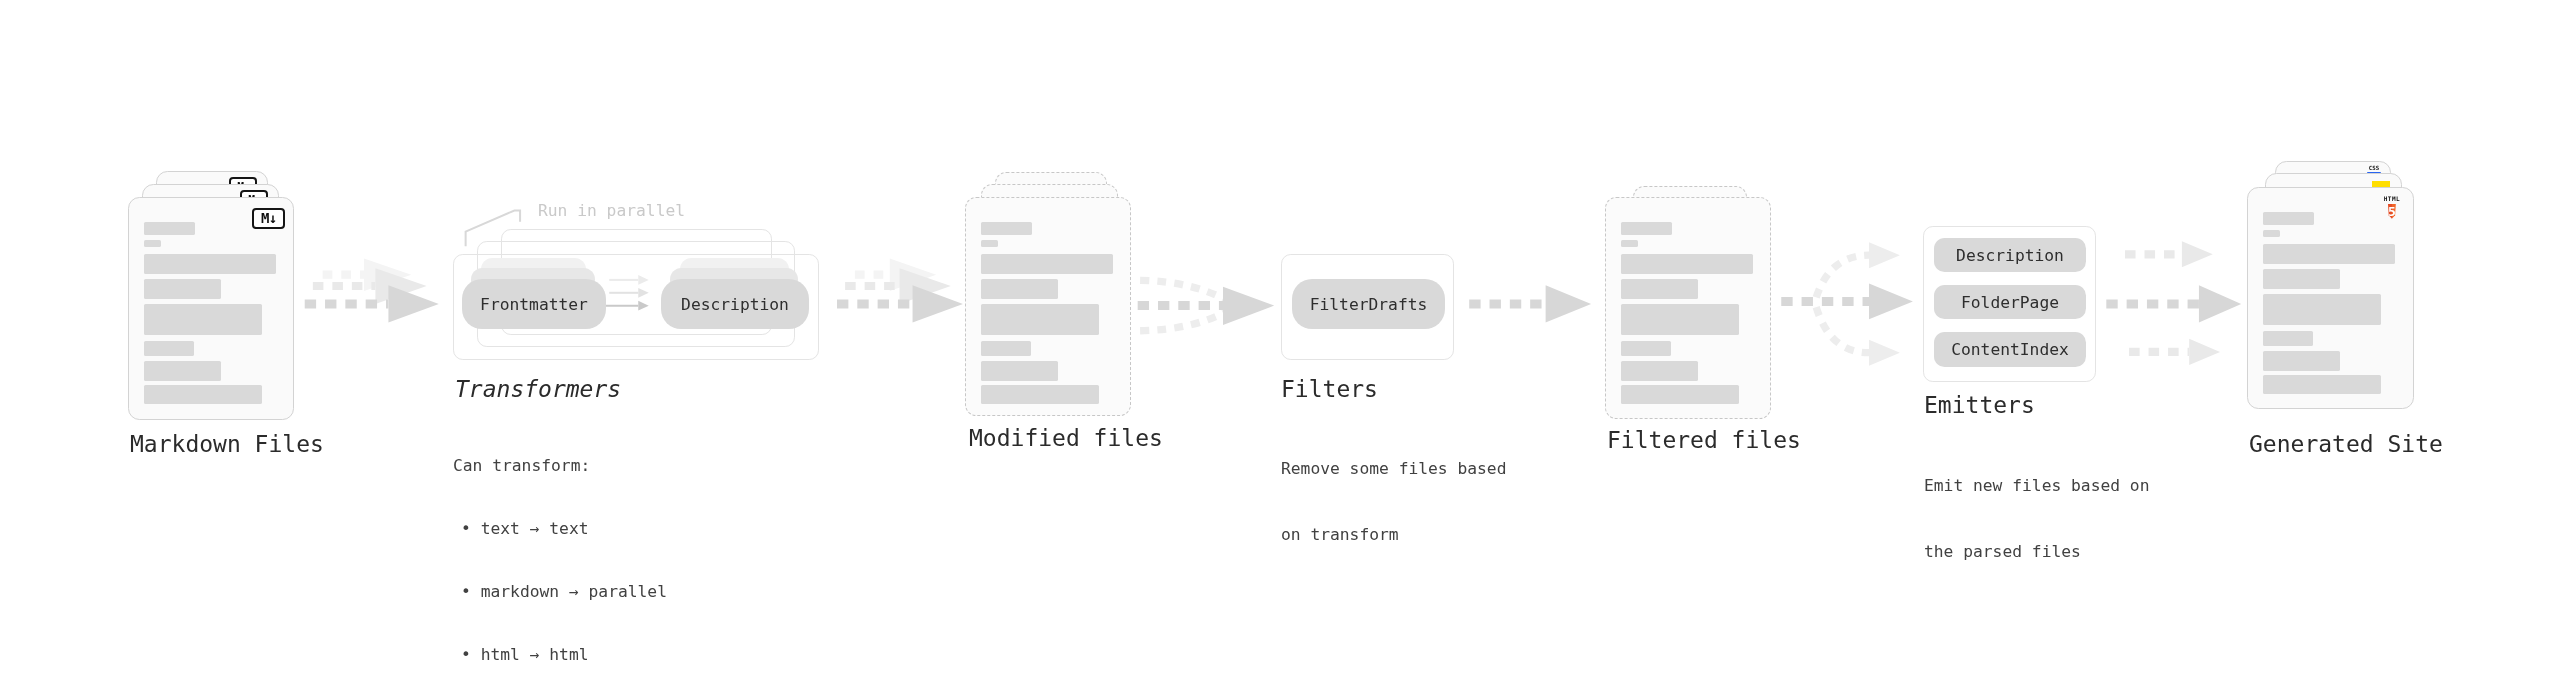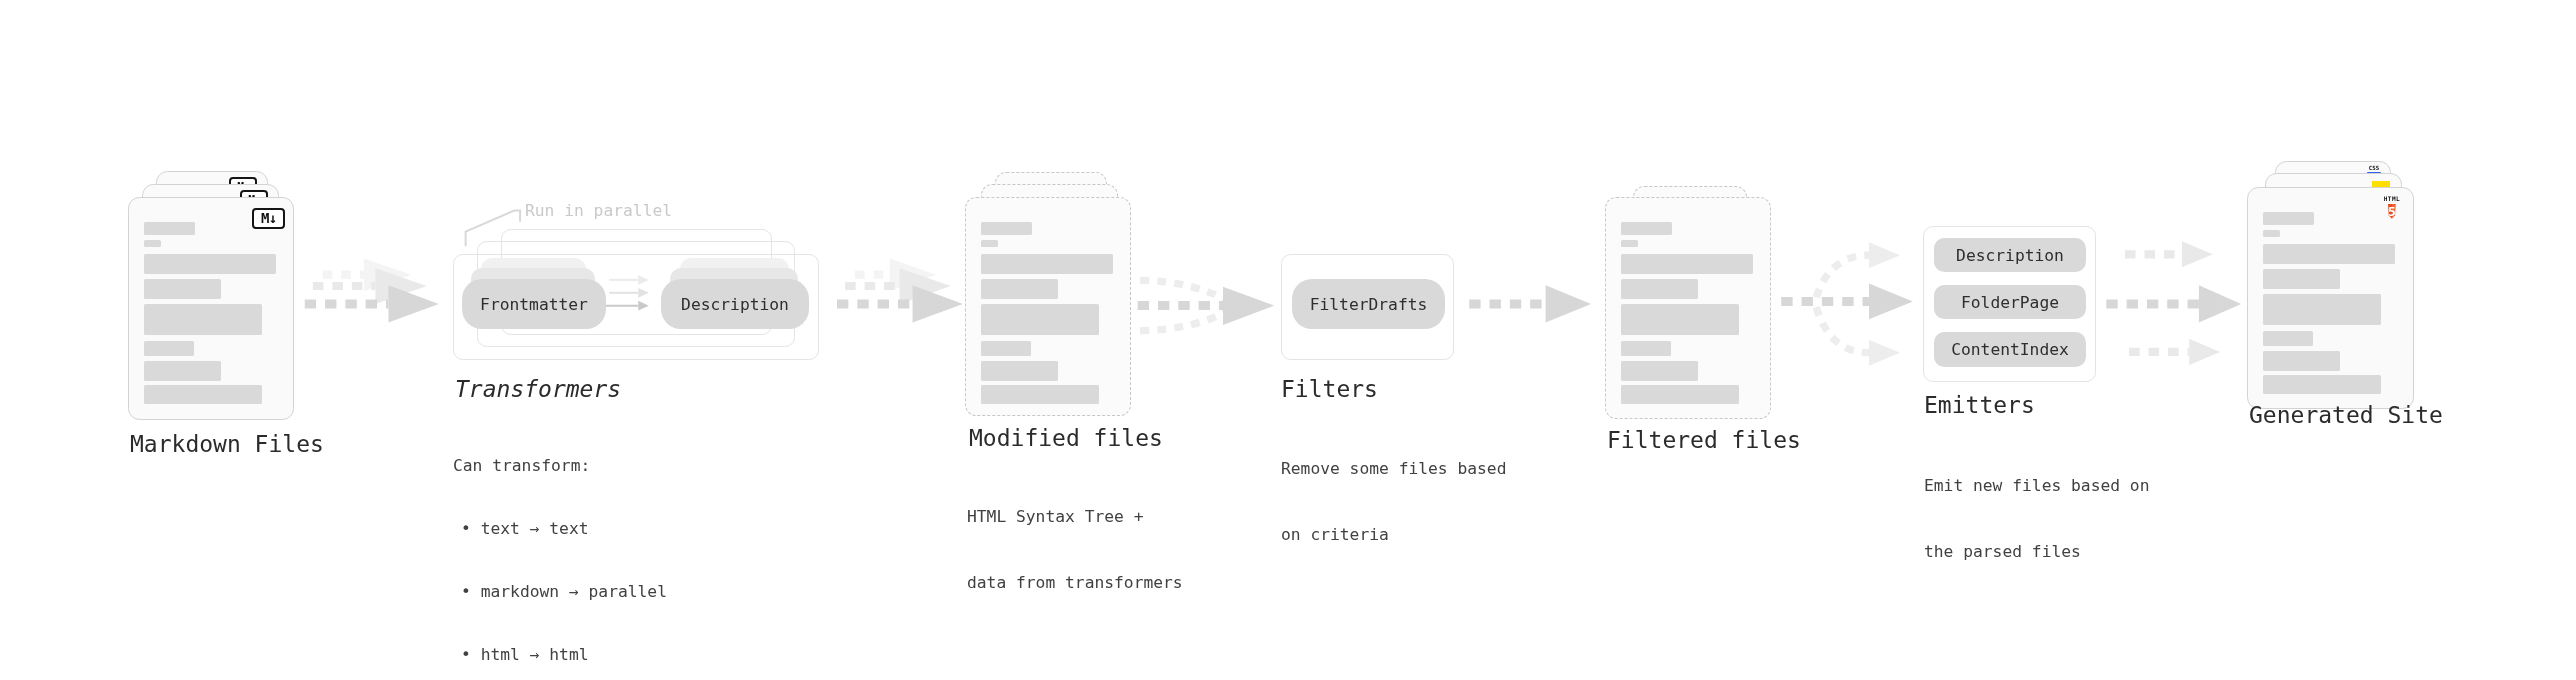--- a/index.html
+++ b/index.html
@@ -13,21 +13,21 @@
   .gbox{position:absolute;border:1.6px solid #e4e4e4;border-radius:9.8px;box-sizing:border-box;background:transparent;}
   .pill{position:absolute;background:#d9d9d9;border-radius:20px;display:flex;align-items:center;justify-content:center;
         font-size:16.3px;color:#2e2e2e;box-sizing:border-box;white-space:pre;}
   .pill.ghost1{background:#e7e7e7;border-radius:11.4px;}
   .pill.ghost2{background:#f1f1f1;border-radius:11.4px;}
   .epill{border-radius:10.6px;}
   .title{position:absolute;font-size:23px;color:#2b2b2b;white-space:pre;line-height:24.4px;}
   .desc{position:absolute;font-size:16.3px;color:#414141;white-space:pre;line-height:22px;}
   .desc span{display:block;}
   .desc .indent{padding-left:8.1px;}
-  .note{position:absolute;font-size:16.3px;color:#c9c9c9;white-space:pre;}
+  .note{position:absolute;font-size:16.3px;color:#c9c9c9;white-space:pre;margin-left:13px;}
 
   
   .md-badge{position:absolute;top:9.8px;right:8.1px;width:32.5px;height:21px;border:2px solid #151515;border-radius:4.1px;
             background:#fff;color:#111;font-weight:bold;font-size:14px;letter-spacing:-0.8px;
             display:flex;align-items:center;justify-content:center;box-sizing:border-box;}
   .md-badge.small{top:4.9px;right:9.8px;width:28px;height:19.5px;font-size:11.4px;}
   .css-badge{position:absolute;top:4.1px;right:9px;width:14px;text-align:center;}
   .css-badge .css-word{display:block;font-size:5.7px;font-weight:bold;color:#111;line-height:4.9px;letter-spacing:0;}
   .css-badge .css-bar{display:block;width:14px;height:3.3px;background:var(--accent_css,#2965f1);margin-top:0.8px;border-radius:0.8px;}
   .js-badge{position:absolute;top:7.3px;right:10.6px;width:18.7px;height:8.1px;background:var(--accent_js,#ffde00);}
@@ -166,31 +166,27 @@
     <div class="bar" style="top:24.4px;height:12.2px;width:51px;"></div>
     <div class="bar" style="top:42px;height:6.5px;width:17px;"></div>
     <div class="bar" style="top:56px;height:19.5px;width:132px;"></div>
     <div class="bar" style="top:81px;height:19.5px;width:77px;"></div>
     <div class="bar" style="top:106px;height:31px;width:118px;"></div>
     <div class="bar" style="top:143px;height:14.6px;width:50px;"></div>
     <div class="bar" style="top:163px;height:19.5px;width:77px;"></div>
     <div class="bar" style="top:187px;height:18.7px;width:118px;"></div>
   </div>
   <div class="title" style="left:969px;top:426px;">Modified files</div>
-  <div class="desc" style="left:967px;top:462px;">
-    <span>HTML Syntax Tree +</span>
-    <span>data from transformers</span>
-  </div>
 
   <div class="gbox" style="left:1281px;top:254px;width:173px;height:106px;"></div>
   <div class="pill" style="left:1292px;top:279px;width:153px;height:50px;">FilterDrafts</div>
   <div class="title" style="left:1281px;top:377px;">Filters</div>
   <div class="desc" style="left:1281px;top:414px;">
     <span>Remove some files based</span>
-    <span>on criteria</span>
+    <span>on transform</span>
   </div>
 
   <div class="file dashed" style="left:1633px;top:186px;width:114px;height:221px;"></div>
   <div class="file dashed" style="left:1605px;top:197px;width:166px;height:222px;">
     <div class="bar" style="top:24.4px;height:12.2px;width:51px;"></div>
     <div class="bar" style="top:42px;height:6.5px;width:17px;"></div>
     <div class="bar" style="top:56px;height:19.5px;width:132px;"></div>
     <div class="bar" style="top:81px;height:19.5px;width:77px;"></div>
     <div class="bar" style="top:106px;height:31px;width:118px;"></div>
     <div class="bar" style="top:143px;height:14.6px;width:50px;"></div>
@@ -225,16 +221,16 @@
     </div>
     <div class="bar" style="top:24.4px;height:12.2px;width:51px;"></div>
     <div class="bar" style="top:42px;height:6.5px;width:17px;"></div>
     <div class="bar" style="top:56px;height:19.5px;width:132px;"></div>
     <div class="bar" style="top:81px;height:19.5px;width:77px;"></div>
     <div class="bar" style="top:106px;height:31px;width:118px;"></div>
     <div class="bar" style="top:143px;height:14.6px;width:50px;"></div>
     <div class="bar" style="top:163px;height:19.5px;width:77px;"></div>
     <div class="bar" style="top:187px;height:18.7px;width:118px;"></div>
   </div>
-  <div class="title" style="left:2249px;top:403px;">Generated Site</div>
+  <div class="title" style="left:2249px;top:432px;">Generated Site</div>
 
 </div>
 
 
 </body></html>

